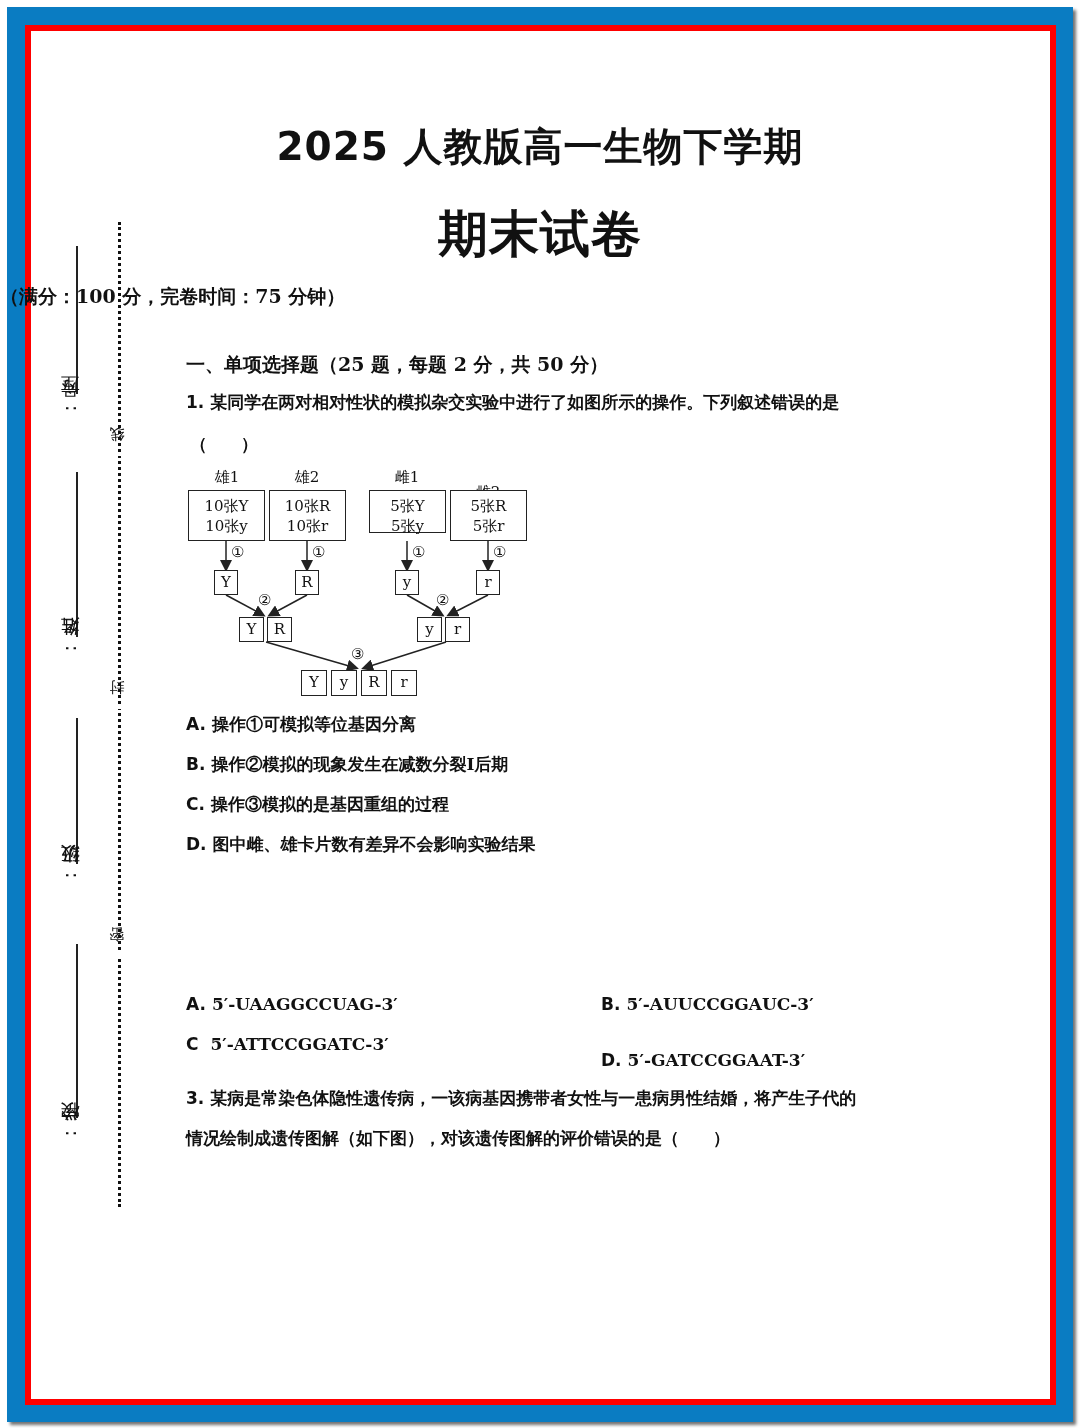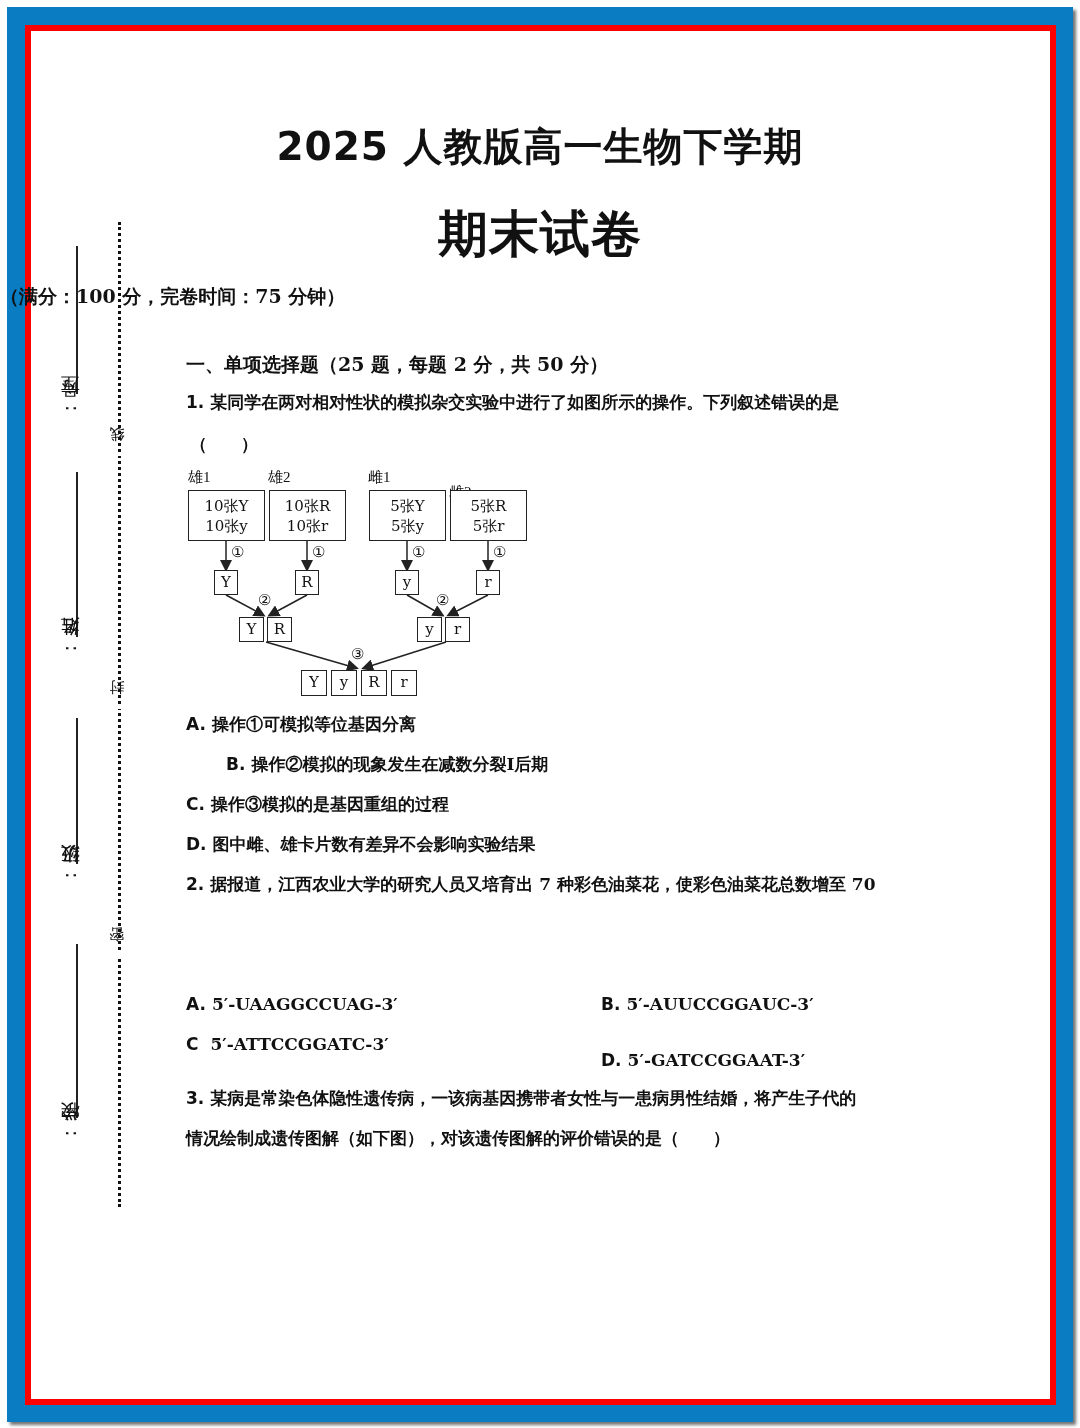--- a/index.html
+++ b/index.html
@@ -28,21 +28,21 @@
   .vline { position:absolute; left:76px; width:1.5px; background:#222; }
   .dots { position:absolute; left:118px; top:222px; height:985px; width:0;
           border-left:3px dotted #111; }
   .sealchar { position:absolute; left:108px; font-size:15px; background:#fff;
               writing-mode:vertical-rl; transform:rotate(180deg); padding:2px 0; }
 
   
   .diagram { position:absolute; left:186px; top:465px; width:345px; height:240px; }
   .box { position:absolute; border:1.5px solid #222; background:#fff; font-size:15px;
          text-align:center; box-sizing:border-box; }
-  .lbl { position:absolute; font-size:15px; text-align:left;font-family:Liberation Serif, serif; }
+  .lbl { position:absolute; font-size:15px; text-align:center; }
   .circ { position:absolute; font-size:15px; }
 </style>
 </head>
 <body>
 
 <div class="outer"></div>
 <div class="red"></div>
 <div class="page"></div>
 
 <div>
@@ -99,21 +99,21 @@
   <div class="lbl" style="left:263px;top:18px;width:78px;">雌2</div>
 
   <div class="box" style="left:2px;top:25px;width:77px;height:51px;padding-top:5px;line-height:20px;">
       <div>10张Y</div>
       <div>10张y</div>
     </div>
   <div class="box" style="left:83px;top:25px;width:77px;height:51px;padding-top:5px;line-height:20px;">
       <div>10张R</div>
       <div>10张r</div>
     </div>
-  <div class="box" style="left:183px;top:25px;width:77px;height:51px;padding-top:5px;line-height:20px;">
+  <div class="box" style="left:183px;top:25px;width:77px;height:43px;padding-top:5px;line-height:20px;">
       <div>5张Y</div>
       <div>5张y</div>
     </div>
   <div class="box" style="left:264px;top:25px;width:77px;height:51px;padding-top:5px;line-height:20px;">
       <div>5张R</div>
       <div>5张r</div>
     </div>
 
   <div class="circ" style="left:45px;top:78px;">①</div>
   <div class="circ" style="left:126px;top:78px;">①</div>
@@ -135,26 +135,25 @@
 
   <div class="circ" style="left:165px;top:180px;">③</div>
 
   <div class="box" style="left:115px;top:205px;width:26px;height:26px;line-height:23px;">Y</div>
   <div class="box" style="left:145px;top:205px;width:26px;height:26px;line-height:23px;">y</div>
   <div class="box" style="left:175px;top:205px;width:26px;height:26px;line-height:23px;">R</div>
   <div class="box" style="left:205px;top:205px;width:26px;height:26px;line-height:23px;">r</div>
 </div>
 
 <div class="abs opt" style="top:713px;"><span class="optlabel">A.</span><span>操作①可模拟等位基因分离</span></div>
-<div class="abs opt" style="top:753px;margin-left:40px;"><span class="optlabel">B.</span><span>操作②模拟的现象发生在减数分裂Ⅰ后期</span></div>
+<div class="abs opt" style="top:753px;"><span class="optlabel">B.</span><span>操作②模拟的现象发生在减数分裂Ⅰ后期</span></div>
 <div class="abs opt" style="top:793px;"><span class="optlabel">C.</span><span>操作③模拟的是基因重组的过程</span></div>
 <div class="abs opt" style="top:833px;"><span class="optlabel">D.</span><span>图中雌、雄卡片数有差异不会影响实验结果</span></div>
 
 <div class="abs q" style="top:864px;">
-  <div><span class="qnum">2.</span> <span>据报道，江西农业大学的研究人员又培育出 7 种彩色油菜花，使彩色油菜花总数增至 70</span></div>
 </div>
 <div class="abs opt" style="top:994px;"><span class="optlabel">A.</span><span>5′-UAAGGCCUAG-3′</span></div>
 <div class="abs opt" style="top:994px;left:601px;"><span class="optlabel">B.</span><span>5′-AUUCCGGAUC-3′</span></div>
 <div class="abs opt" style="top:1034px;"><span class="optlabel" style="margin-right:12px;">C</span><span>5′-ATTCCGGATC-3′</span></div>
 <div class="abs opt" style="top:1034px;left:601px;margin-top:16px;"><span class="optlabel">D.</span><span>5′-GATCCGGAAT-3′</span></div>
 
 <div class="abs q" style="top:1078px;">
   <div><span class="qnum">3.</span> <span>某病是常染色体隐性遗传病，一该病基因携带者女性与一患病男性结婚，将产生子代的</span></div>
   <div>情况绘制成遗传图解（如下图），对该遗传图解的评价错误的是（　　）</div>
 </div>

